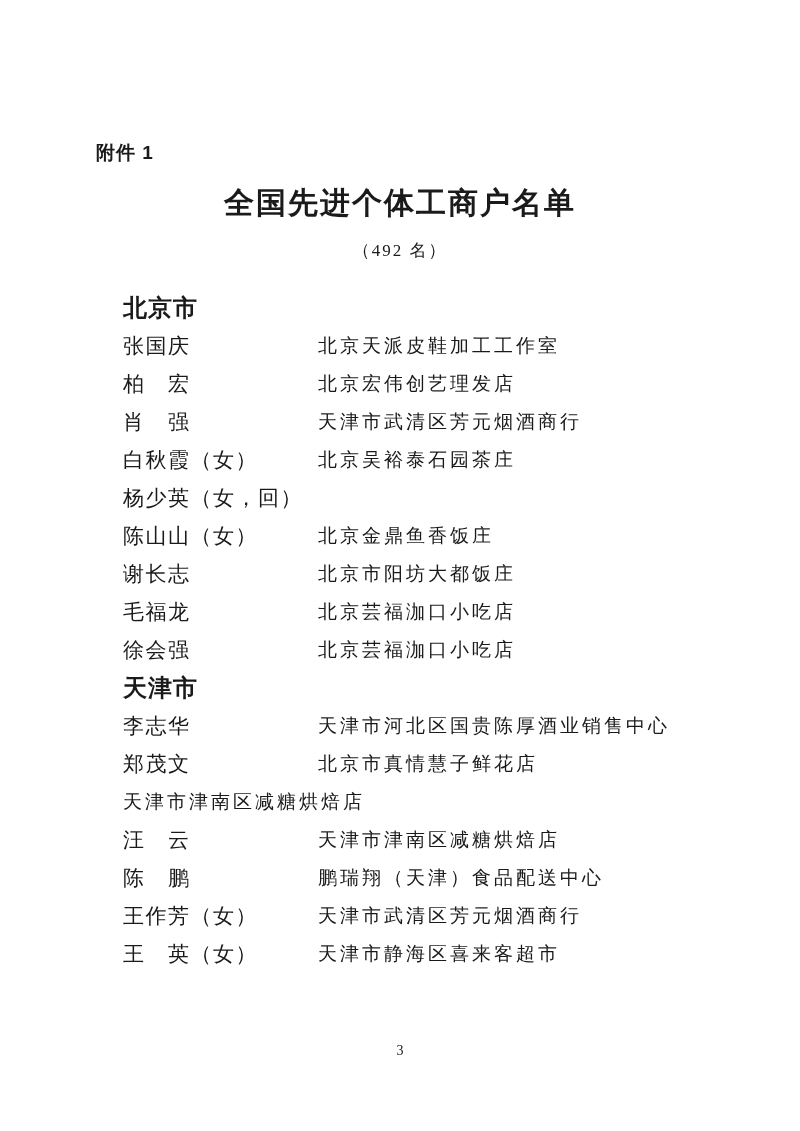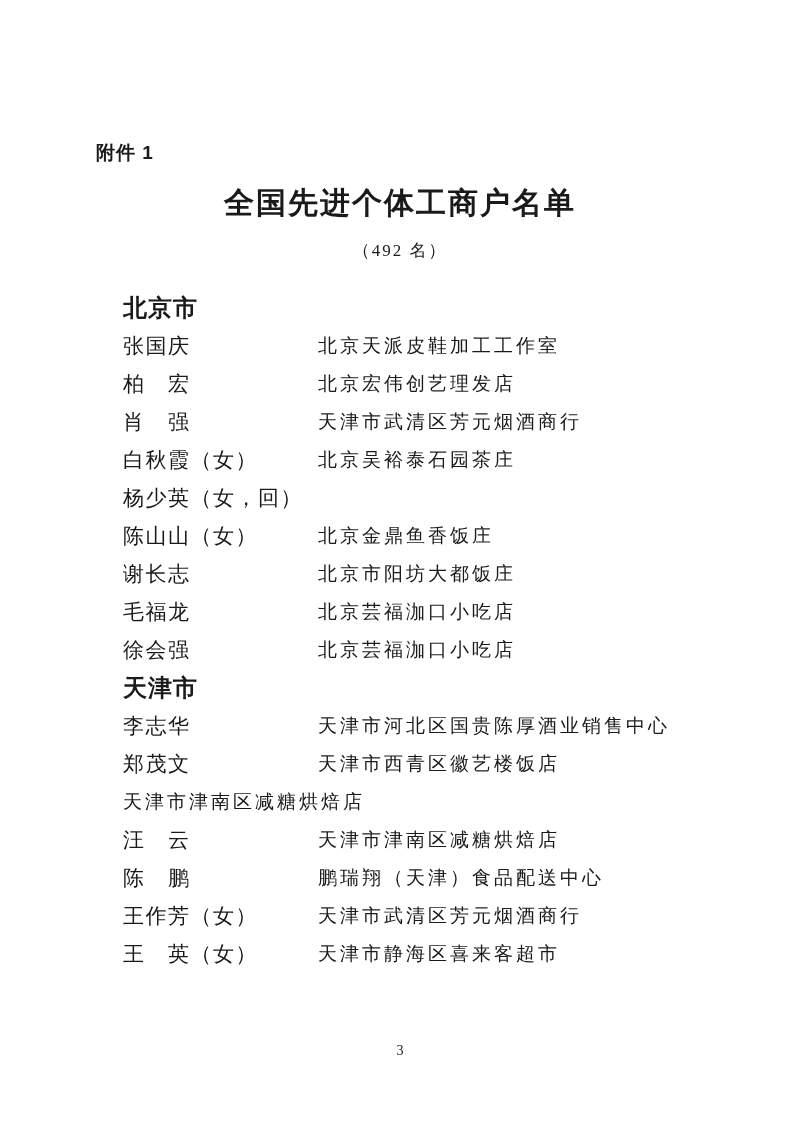--- a/index.html
+++ b/index.html
@@ -129,21 +129,21 @@
       <span class="entry-name">徐会强</span>
       <span class="entry-business">北京芸福泇口小吃店</span>
     </div>
     <div class="line region-header">天津市</div>
     <div class="line row">
       <span class="entry-name">李志华</span>
       <span class="entry-business">天津市河北区国贵陈厚酒业销售中心</span>
     </div>
     <div class="line row">
       <span class="entry-name">郑茂文</span>
-      <span class="entry-business">天津市西青区徽艺楼饭店</span>
+      <span class="entry-business">北京市真情慧子鲜花店</span>
     </div>
     <div class="line row">
       <span class="entry-business">天津市津南区减糖烘焙店</span>
     </div>
     <div class="line row">
       <span class="entry-name">汪　云</span>
       <span class="entry-business">天津市津南区减糖烘焙店</span>
     </div>
     <div class="line row">
       <span class="entry-name">陈　鹏</span>

